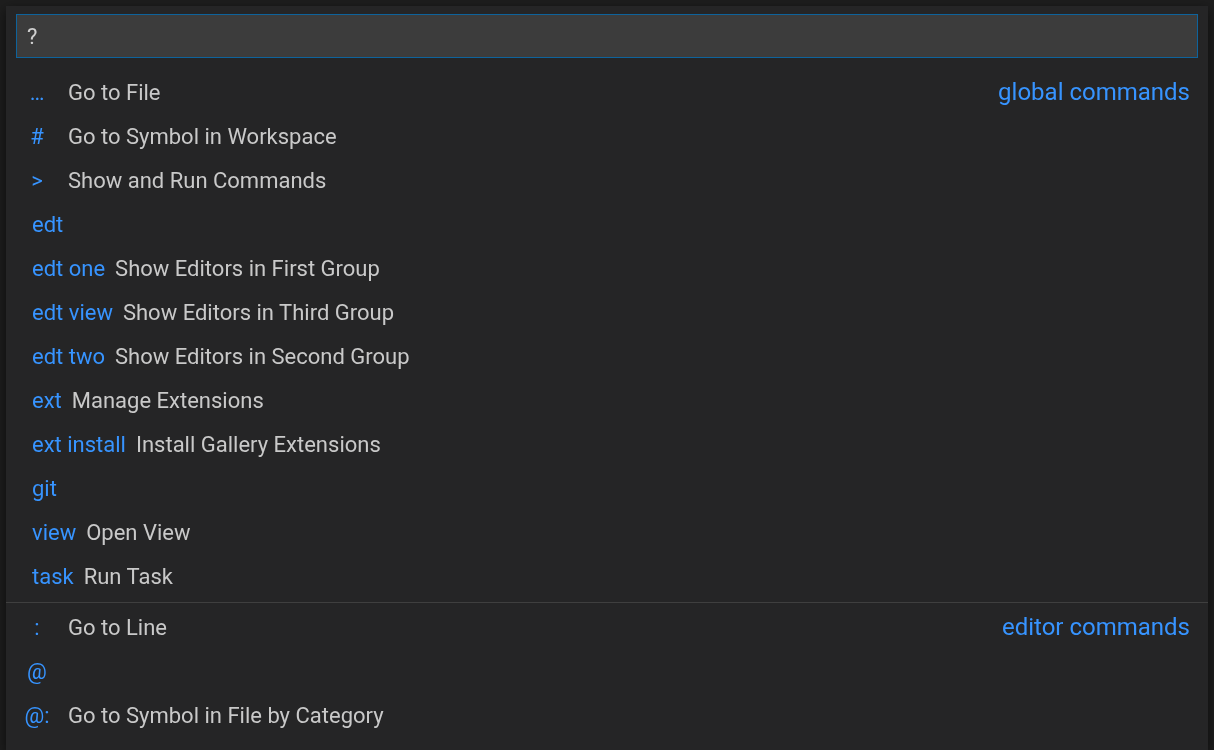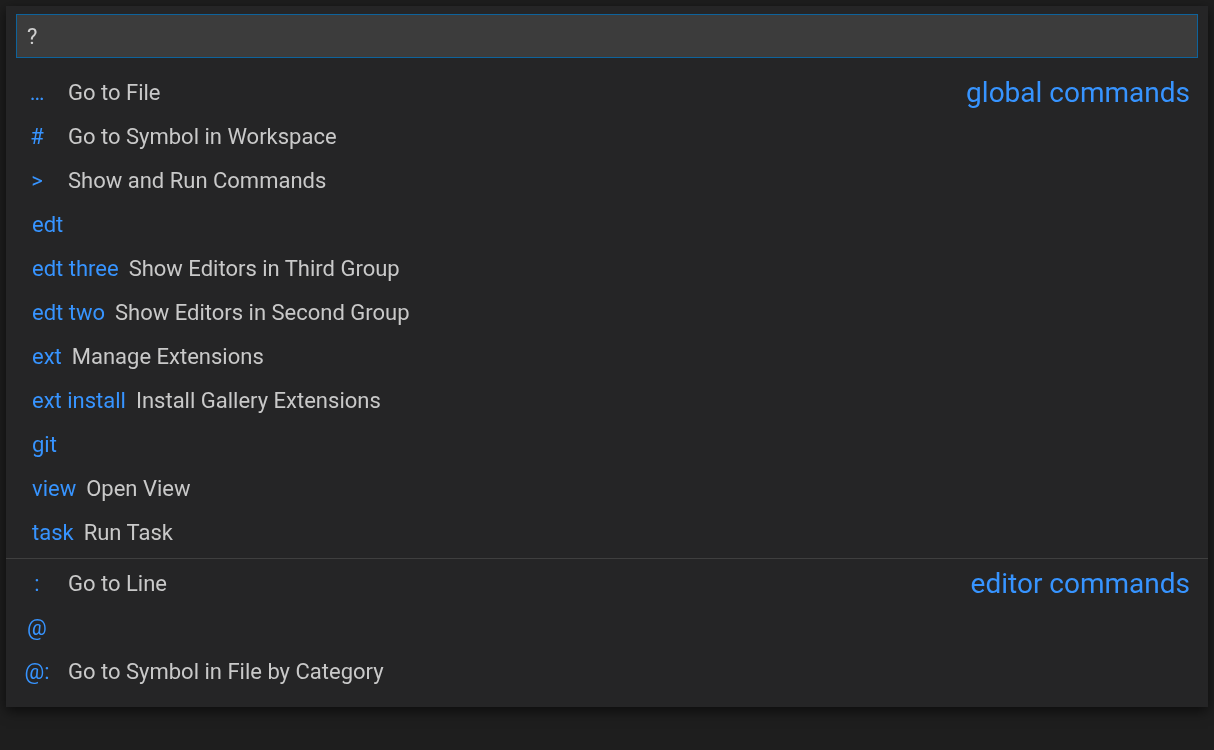--- a/index.html
+++ b/index.html
@@ -62,21 +62,21 @@
     color: #c9c9c9;
     margin-left: 10px;
     font-size: 22px;
     white-space: nowrap;
     text-align: right;
   }
 
   .badge {
     margin-left: auto;
     color: #3794ff;
-    font-size: 28px;
+    font-size: 24px;
     white-space: nowrap;
   }
 
   .sep {
     border-top: 1px solid #3f3f3f;
     margin: 4px 0 2px 0;
   }
 
   
   .prefix.short {
@@ -109,21 +109,25 @@
         <span class="label">Go to Symbol in Workspace</span>
       </div>
       <div class="row">
         <span class="prefix short">&gt;</span>
         <span class="label">Show and Run Commands</span>
       </div>
       <div class="row">
         <span class="prefix long">edt</span>
       </div>
       <div class="row">
-        <span class="prefix long">edt three</span>
+        <span class="prefix long">edt one</span>
+        <span class="label">Show Editors in First Group</span>
+      </div>
+      <div class="row">
+        <span class="prefix long">edt view</span>
         <span class="label">Show Editors in Third Group</span>
       </div>
       <div class="row">
         <span class="prefix long">edt two</span>
         <span class="label">Show Editors in Second Group</span>
       </div>
       <div class="row">
         <span class="prefix long">ext</span>
         <span class="label">Manage Extensions</span>
       </div>

